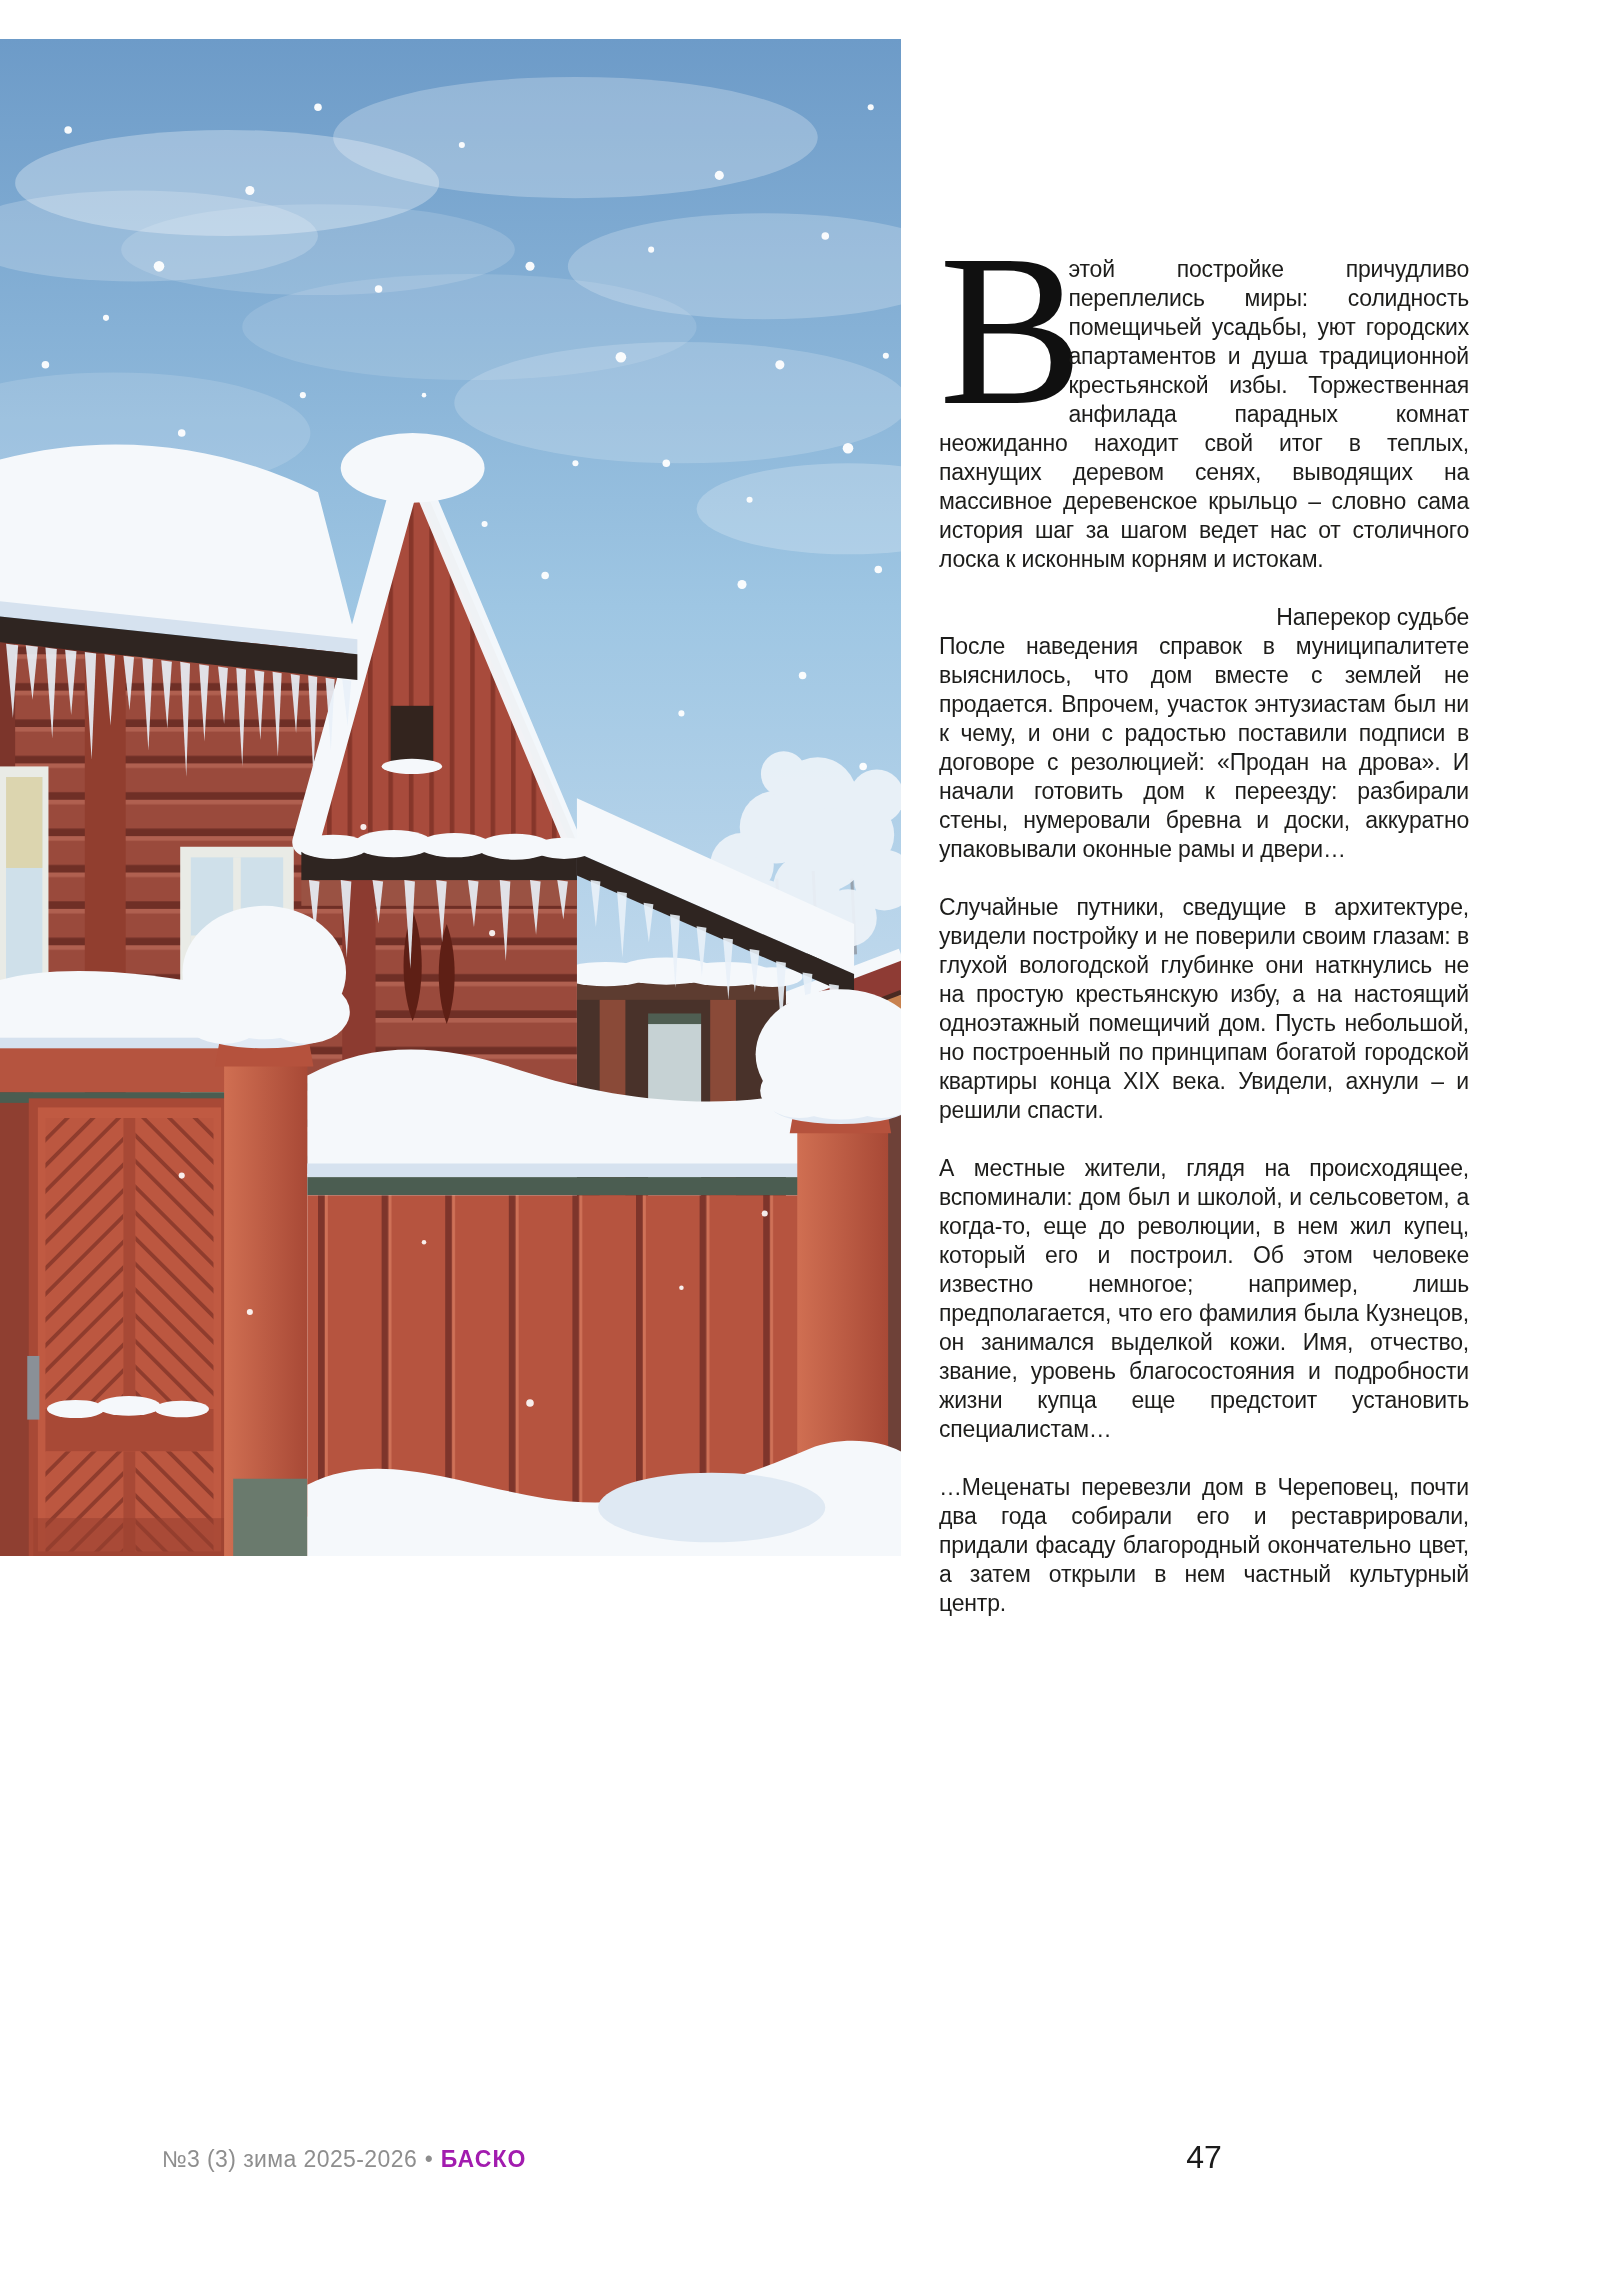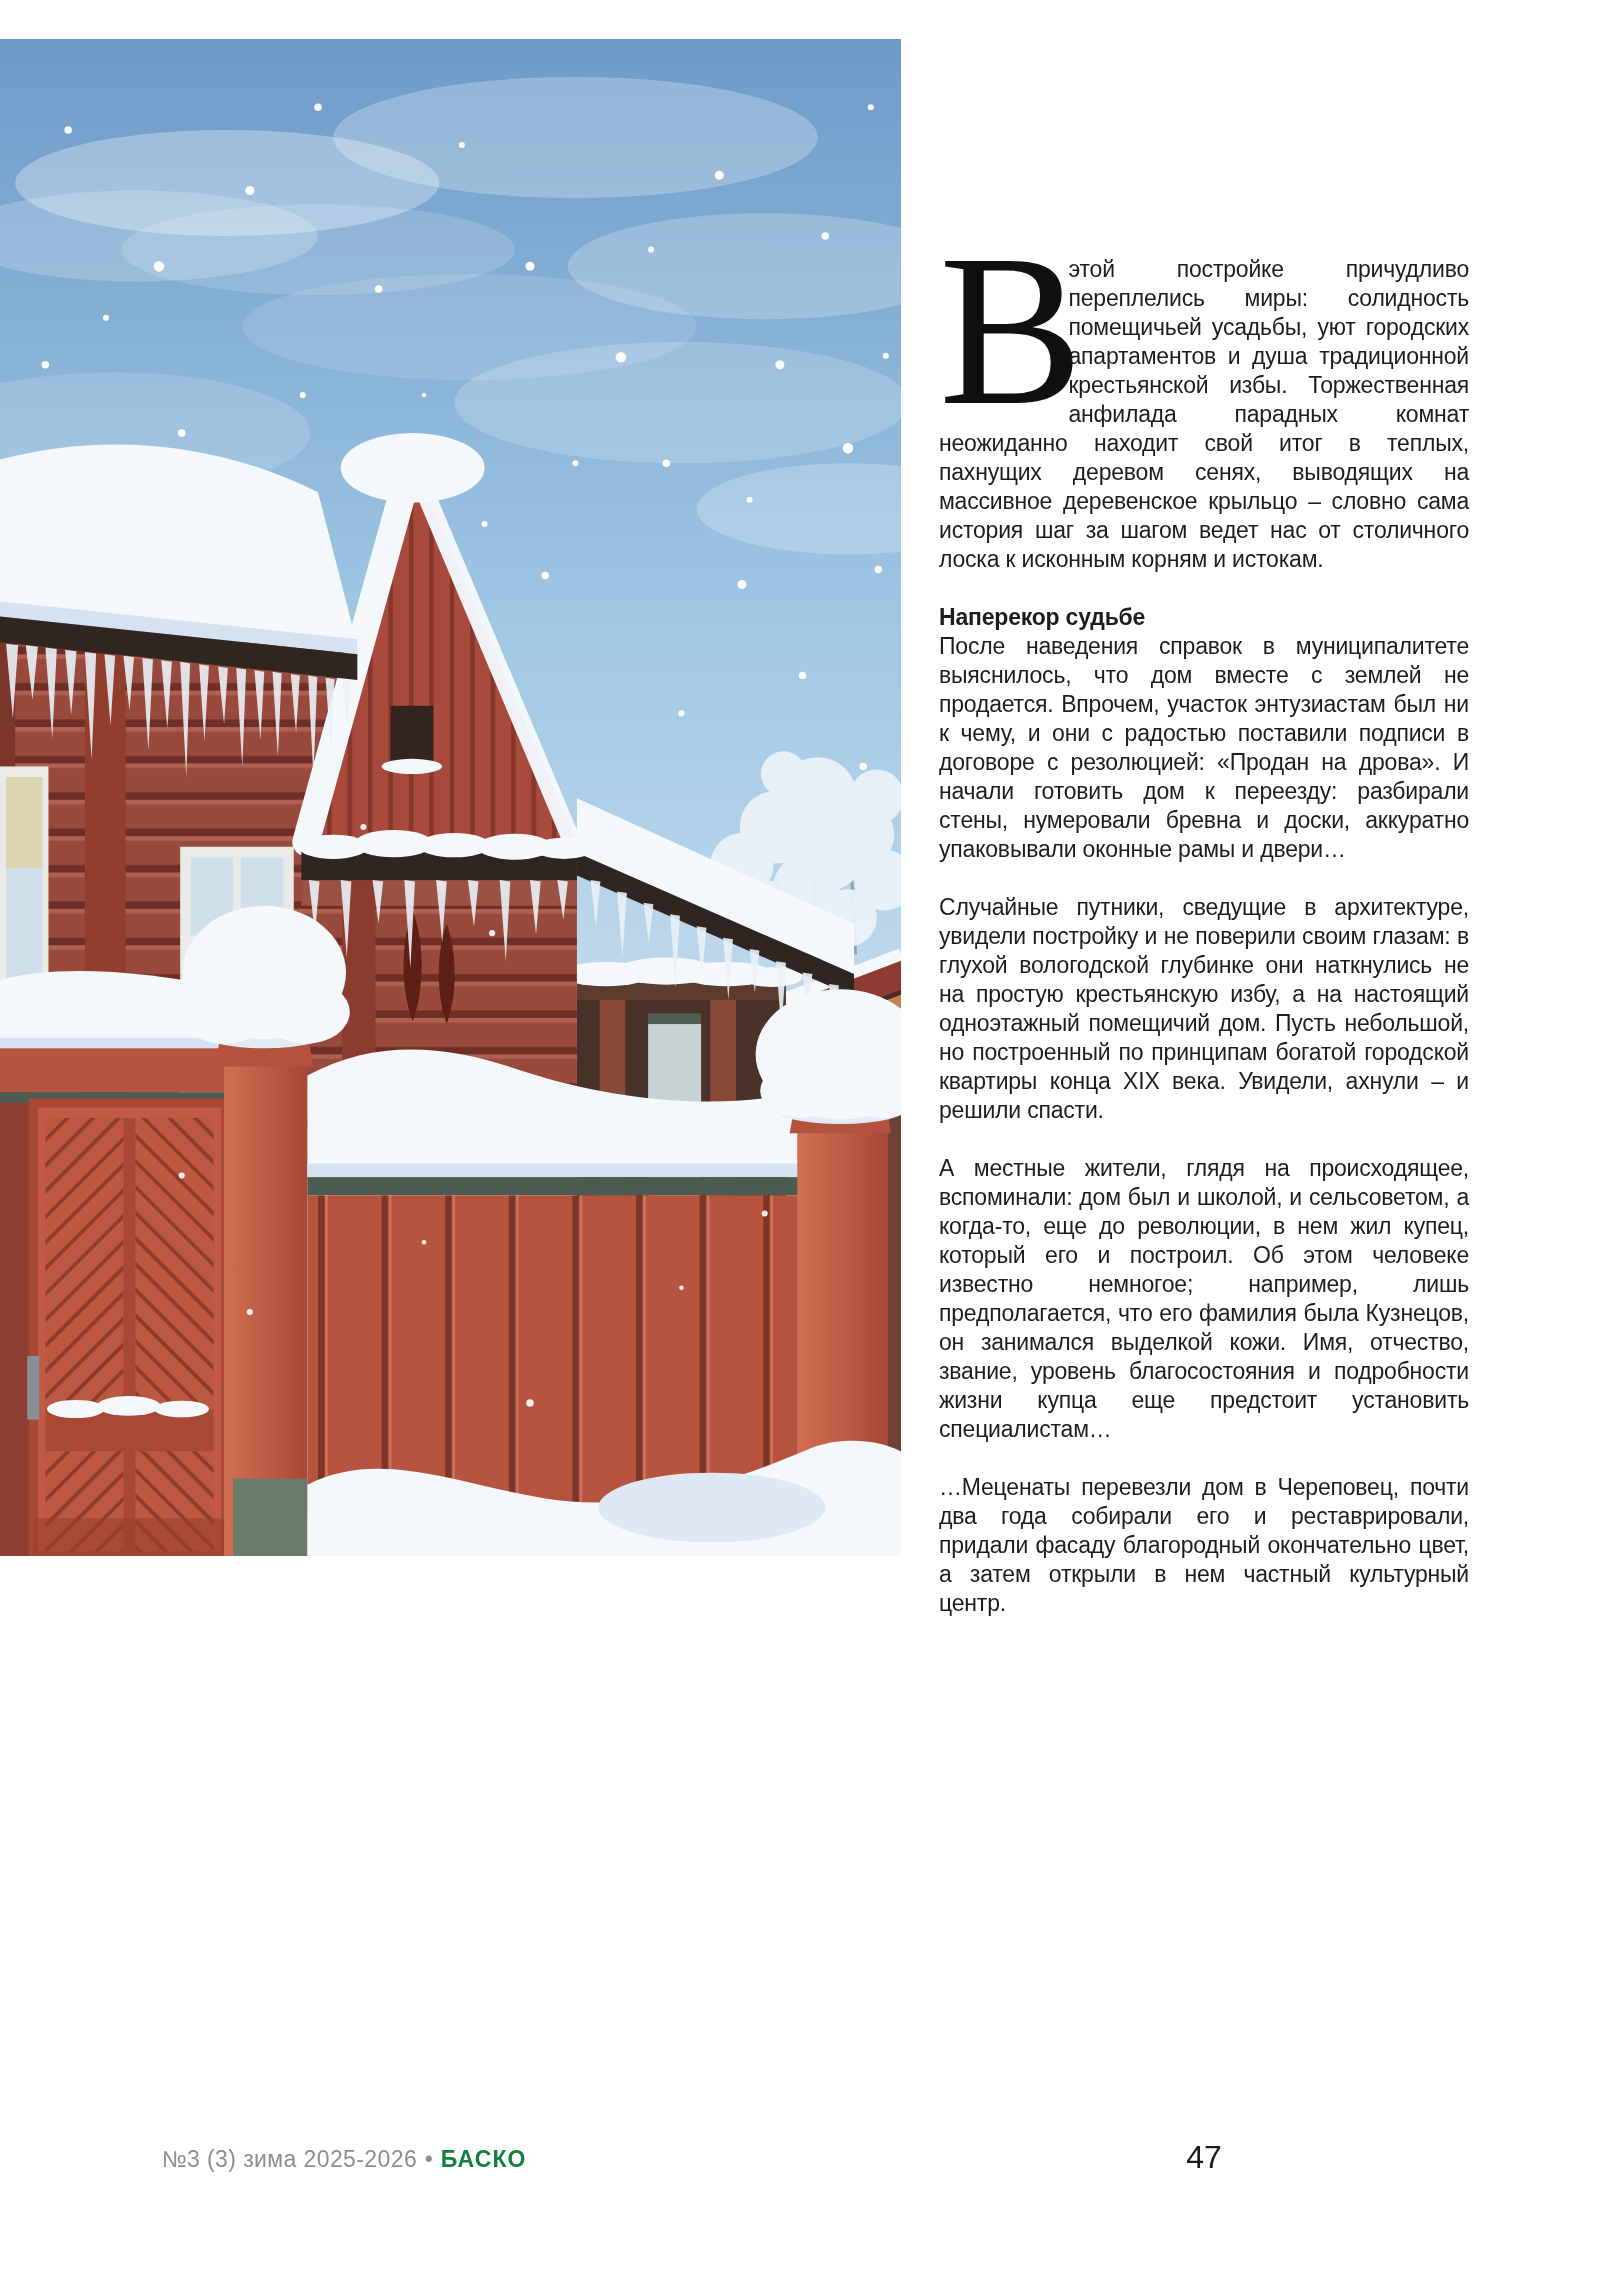--- a/index.html
+++ b/index.html
@@ -14,29 +14,29 @@
     font-size:23px;line-height:29px;letter-spacing:-0.2px;
     text-align:justify;hyphens:auto;color:#1d1d1b;
   }
   .column p{margin:0 0 29px 0;}
   .dropcap{
     float:left;font-family:"Liberation Serif",serif;font-weight:400;color:#101010;
     font-size:216px;line-height:148px;height:148px;width:125px;margin:1.5px 4.5px 0 0;
     letter-spacing:0;
   }
   .subhead{
-    font-size:23px;line-height:29px;font-weight:bold;margin:29px 0 0 0;
-    letter-spacing:-0.2px;text-align:left;
+    font-size:23px;line-height:29px;font-weight:normal;margin:29px 0 0 0;
+    letter-spacing:-0.2px;text-align:right;
   }
   .para-last{margin-top:29px;}
   .footer-left{
     position:absolute;left:162px;top:2146px;font-size:23px;line-height:26px;
     color:#8e8e8e;letter-spacing:0.4px;
   }
-  .footer-left .brand{font-weight:bold;color:#15803d;letter-spacing:1.1px;}
+  .footer-left .brand{font-weight:bold;color:#a21caf;letter-spacing:1.1px;}
   .footer-left .bullet{margin:0 7.6px;}
   .pagenum{
     position:absolute;left:939px;top:2139px;width:530px;text-align:center;
     font-size:32px;line-height:36px;color:#1b1b1b;
   }
 </style>
 </head>
 <body>
 
 <figure class="photo">

